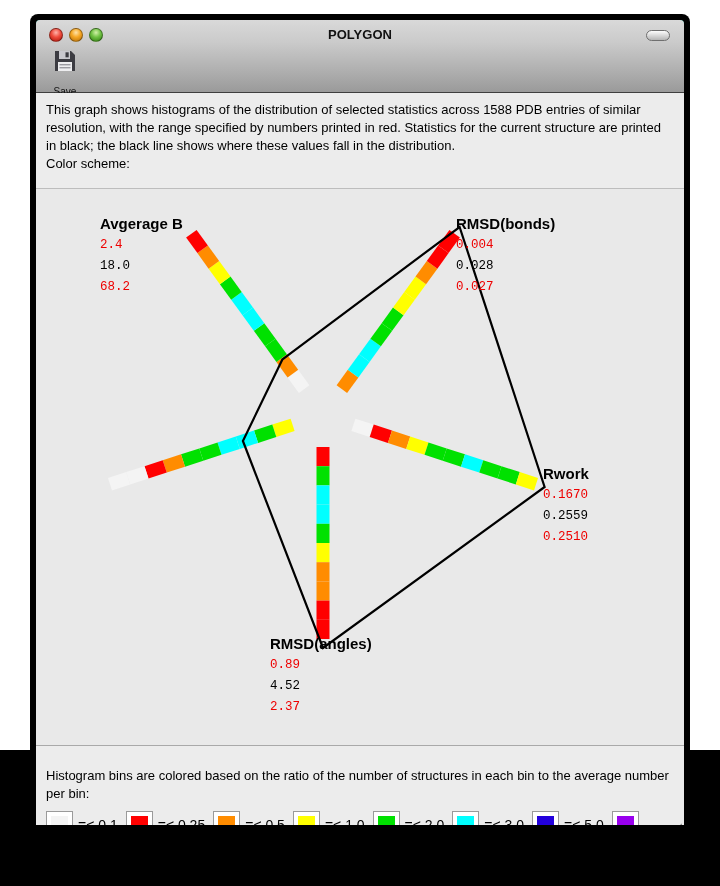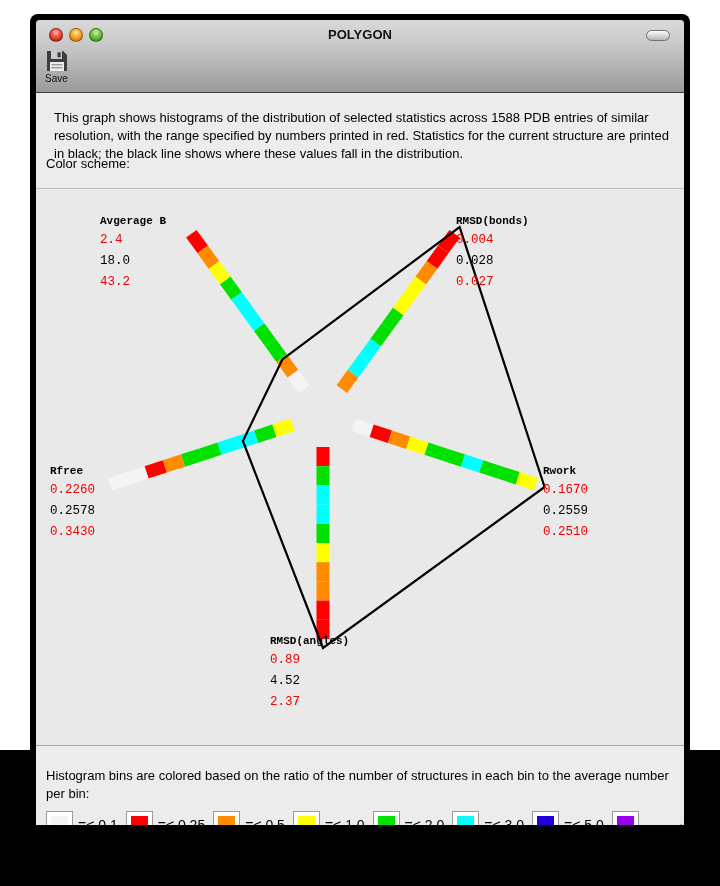--- a/index.html
+++ b/index.html
@@ -15,43 +15,43 @@
   .titlebar{height:30px;position:relative;}
   .title{position:absolute;left:0;right:0;top:7px;text-align:center;font-size:13px;font-weight:600;color:#111;}
   .lights{position:absolute;left:13px;top:8px;display:flex;gap:6px;}
   .light{width:14px;height:14px;border-radius:50%;border:1px solid rgba(0,0,0,.35);box-sizing:border-box;}
   .light.red{background:radial-gradient(circle at 50% 30%,#ffb3aa 0%,#ee4b3c 45%,#a91409 100%);}
   .light.yel{background:radial-gradient(circle at 50% 30%,#ffe3a8 0%,#f5a623 45%,#b36d0a 100%);}
   .light.grn{background:radial-gradient(circle at 50% 30%,#d2f0a8 0%,#6fc143 45%,#2f7d10 100%);}
   .pill{position:absolute;right:14px;top:10px;width:24px;height:11px;border-radius:6px;
     border:1px solid #6f6f6f;background:linear-gradient(#fdfdfd,#b5b5b5);box-sizing:border-box;}
   .toolbar{height:42px;display:flex;align-items:flex-start;padding-left:9px;}
-  .toolbtn{width:40px;display:flex;flex-direction:column;cursor:default;}
+  .toolbtn{width:40px;display:flex;flex-direction:column;align-items:center;cursor:default;gap:13px;}
   .toolbtn svg{display:block;}
   .toolbtn .lbl{font-size:10px;color:#111;margin-top:1px;}
   
   .desc{flex:0 0 96px;background:#ececec;border-bottom:1px solid #bdbdbd;box-sizing:border-box;
     padding:8px 10px 0 10px;position:relative;}
-  .desc p{margin:8px;font-size:13px;line-height:18px;color:#000;width:628px;}
+  .desc p{margin:0;font-size:13px;line-height:18px;color:#000;width:628px;}
   .scheme-row{position:absolute;left:10px;top:63px;display:flex;}
   .scheme-row .sl{font-size:13px;color:#000;margin-right:9px;}
   .select{display:inline-flex;align-items:stretch;height:22px;width:222px;border:1px solid #8a8a8a;
     border-radius:5px;background:linear-gradient(#ffffff,#ececec 50%,#d9d9d9);box-shadow:0 1px 1px rgba(0,0,0,.25);
     box-sizing:border-box;overflow:hidden;}
   .select-text{flex:1;font-size:13px;color:#000;padding:3px 0 0 9px;white-space:nowrap;}
   .select-cap{flex:0 0 19px;background:linear-gradient(#b9d2fa,#6f9ee9 45%,#3a6fd6);display:flex;
     flex-direction:column;align-items:center;justify-content:center;gap:2px;border-left:1px solid #7a93c4;}
   .select-cap i{display:block;width:0;height:0;border-left:4px solid transparent;border-right:4px solid transparent;}
   .select-cap i.up{border-bottom:5px solid #fff;}
   .select-cap i.dn{border-top:5px solid #fff;}
   
   .plot{flex:0 0 556px;background:#e9e9e9;position:relative;}
   .plot svg{position:absolute;left:0;top:0;}
   .axis-block{position:absolute;}
-  .axis-title{font-family:Liberation Mono, monospace;font-weight:bold;font-size:11px;color:#000;margin-bottom:3px;}
+  .axis-title{font-family:Liberation Sans, sans-serif;font-weight:bold;font-size:15px;color:#000;margin-bottom:3px;}
   .axis-num{font-family:Liberation Mono, monospace;font-size:12.5px;line-height:21px;color:#000;}
   .axis-num.red{color:#ee0000;}
   .axis-avgb{left:64px;top:26px;}
   .axis-bonds{left:420px;top:26px;}
   .axis-rwork{left:507px;top:276px;}
   .axis-rfree{left:14px;top:276px;}
   .axis-angles{left:234px;top:446px;}
   
   .legend{flex:1;background:#ececec;border-top:1px solid #a9a9a9;box-sizing:border-box;
     padding:21px 10px 0 10px;position:relative;}
@@ -157,45 +157,39 @@
           <polygon points="126.7,271.2 108.5,277.2 112.5,289.5 130.8,283.6" fill="#ff0000"></polygon>
           <polygon points="108.5,277.2 90.2,283.1 94.2,295.5 112.5,289.5" fill="#f4f4f4"></polygon>
           <polygon points="90.2,283.1 72.0,289.0 76.0,301.4 94.2,295.5" fill="#f4f4f4"></polygon>
           <polygon points="246.5,170.3 423.6,38.0 508.6,298.0 287.0,459.0 206.9,252.0" fill="none" stroke="#000" stroke-width="2.2"></polygon>
         </svg>
 
     <div class="axis-block axis-avgb">
       <div class="axis-title">Avgerage B</div>
       <div class="axis-num red">2.4</div>
       <div class="axis-num">18.0</div>
-      <div class="axis-num red">43.2</div>
+      <div class="axis-num red">68.2</div>
     </div>
     <div class="axis-block axis-bonds">
       <div class="axis-title">RMSD(bonds)</div>
       <div class="axis-num red">0.004</div>
       <div class="axis-num">0.028</div>
       <div class="axis-num red">0.027</div>
     </div>
     <div class="axis-block axis-rwork">
       <div class="axis-title">Rwork</div>
       <div class="axis-num red">0.1670</div>
       <div class="axis-num">0.2559</div>
       <div class="axis-num red">0.2510</div>
     </div>
     <div class="axis-block axis-angles">
       <div class="axis-title">RMSD(angles)</div>
       <div class="axis-num red">0.89</div>
       <div class="axis-num">4.52</div>
       <div class="axis-num red">2.37</div>
-    </div>
-    <div class="axis-block axis-rfree">
-      <div class="axis-title">Rfree</div>
-      <div class="axis-num red">0.2260</div>
-      <div class="axis-num">0.2578</div>
-      <div class="axis-num red">0.3430</div>
     </div>
   </div>
 
   <div class="legend">
     <p>Histogram bins are colored based on the ratio of the number of structures in each bin to the average number per bin:</p>
     <div class="bins" id="bins-row">
           <div class="bin-box">
             <div class="chip" style="background: rgb(244, 244, 244);"></div>
           </div>
           <span class="bin-lbl">=&lt; 0.1</span>

